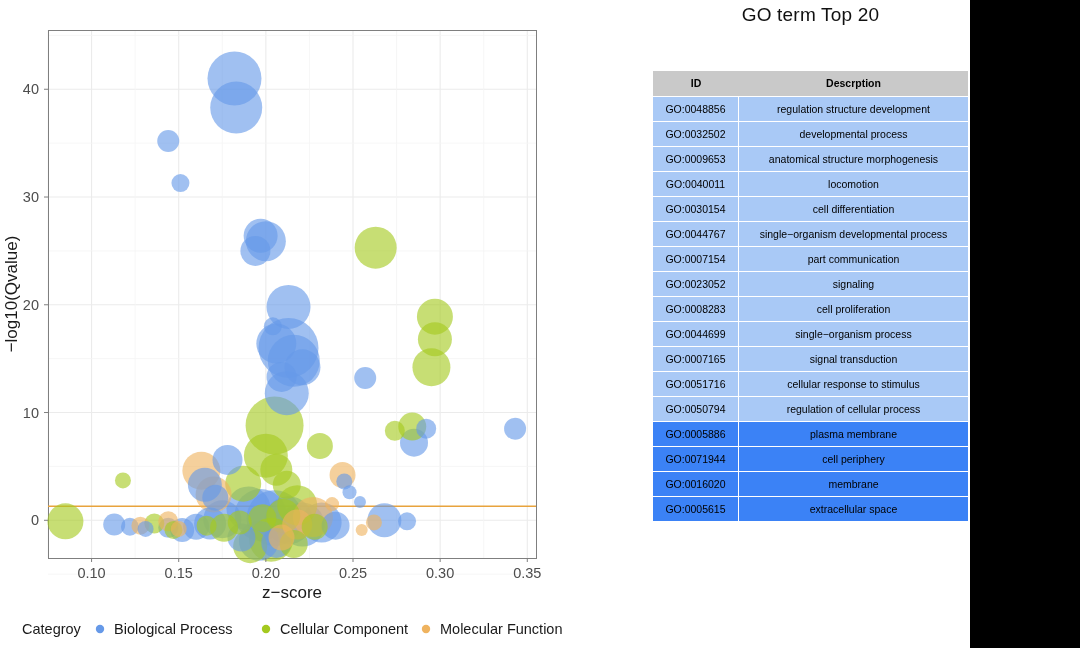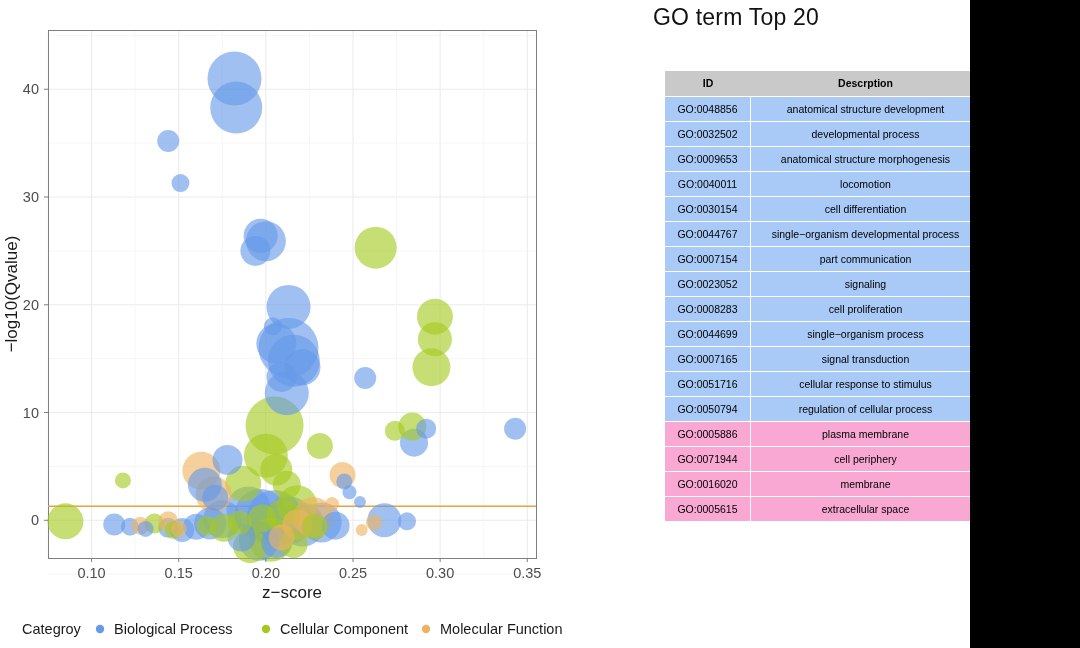--- a/index.html
+++ b/index.html
@@ -57,29 +57,29 @@
     left: 653px;
     top: 0;
     width: 315px;
     height: 648px;
   }
   #table-title {
     position: absolute;
     left: 0;
     top: 0;
     width: 315px;
-    text-align: left;
-    font-size: 23px;
+    text-align: center;
+    font-size: 19px;
     color: #111111;
     padding-top: 4px;
     letter-spacing: 0.2px;
   }
   #go-table {
     position: absolute;
-    left: 12px;
+    left: 0;
     top: 70px;
     width: 315px;
     border-collapse: separate;
     border-spacing: 0 1px;
     table-layout: fixed;
   }
   #go-table th, #go-table td {
     height: 24px;
     line-height: 24px;
     padding: 0;
@@ -93,21 +93,21 @@
     background: #c9c9c9;
     font-weight: bold;
     font-size: 10.5px;
     height: 25px;
     line-height: 25px;
   }
   col.col-id { width: 86px; }
   col.col-desc { width: 229px; }
   td.cell-id { border-right: 1px solid #ffffff; margin-left: 36px; }
   tr.cat-bp td { background: #a9c9f6; }
-  tr.cat-cc td { background: #f9a8d4; }
+  tr.cat-cc td { background: #3b82f6; }
 </style>
 </head>
 <body>
 
 <div id="chart-area">
   <svg id="chart-svg" width="620" height="648">
     <g id="grid-layer">
         <line x1="91.57142857142858" y1="30" x2="91.57142857142858" y2="558" stroke="#ebebeb" stroke-width="1.1"></line>
         <line x1="178.71428571428572" y1="30" x2="178.71428571428572" y2="558" stroke="#ebebeb" stroke-width="1.1"></line>
         <line x1="265.8571428571429" y1="30" x2="265.8571428571429" y2="558" stroke="#ebebeb" stroke-width="1.1"></line>
@@ -268,21 +268,21 @@
     </colgroup>
     <thead>
       <tr>
         <th>ID</th>
         <th>Descrption</th>
       </tr>
     </thead>
     <tbody id="go-table-body">
         <tr class="cat-bp">
           <td class="cell-id">GO:0048856</td>
-          <td class="cell-desc">anatomical structure development</td>
+          <td class="cell-desc">regulation structure development</td>
         </tr>
         <tr class="cat-bp">
           <td class="cell-id">GO:0032502</td>
           <td class="cell-desc">developmental process</td>
         </tr>
         <tr class="cat-bp">
           <td class="cell-id">GO:0009653</td>
           <td class="cell-desc">anatomical structure morphogenesis</td>
         </tr>
         <tr class="cat-bp">

